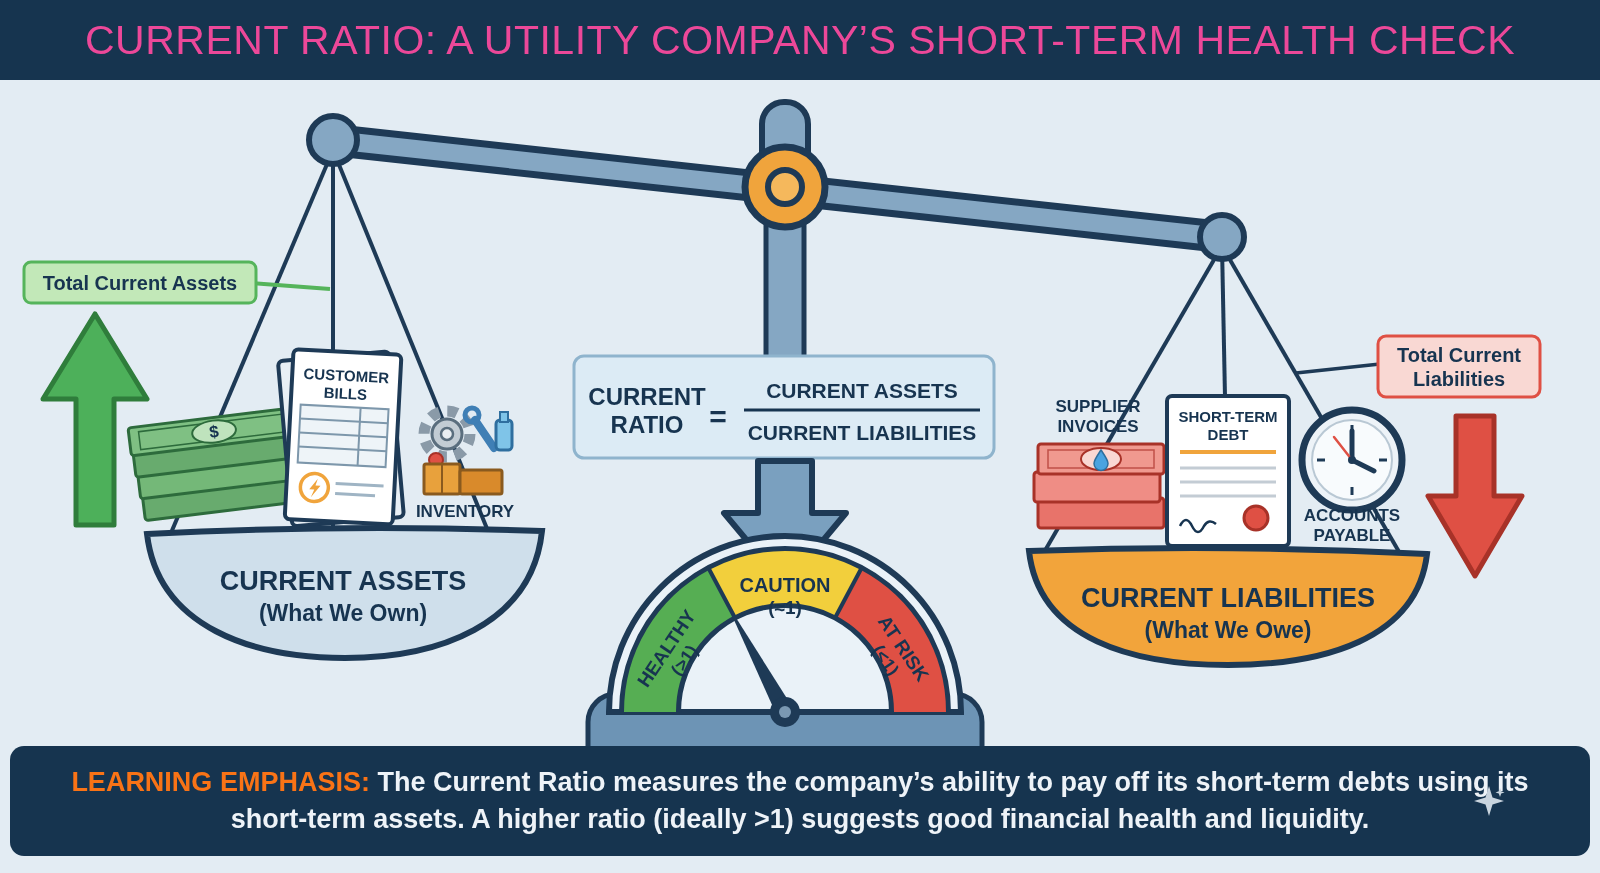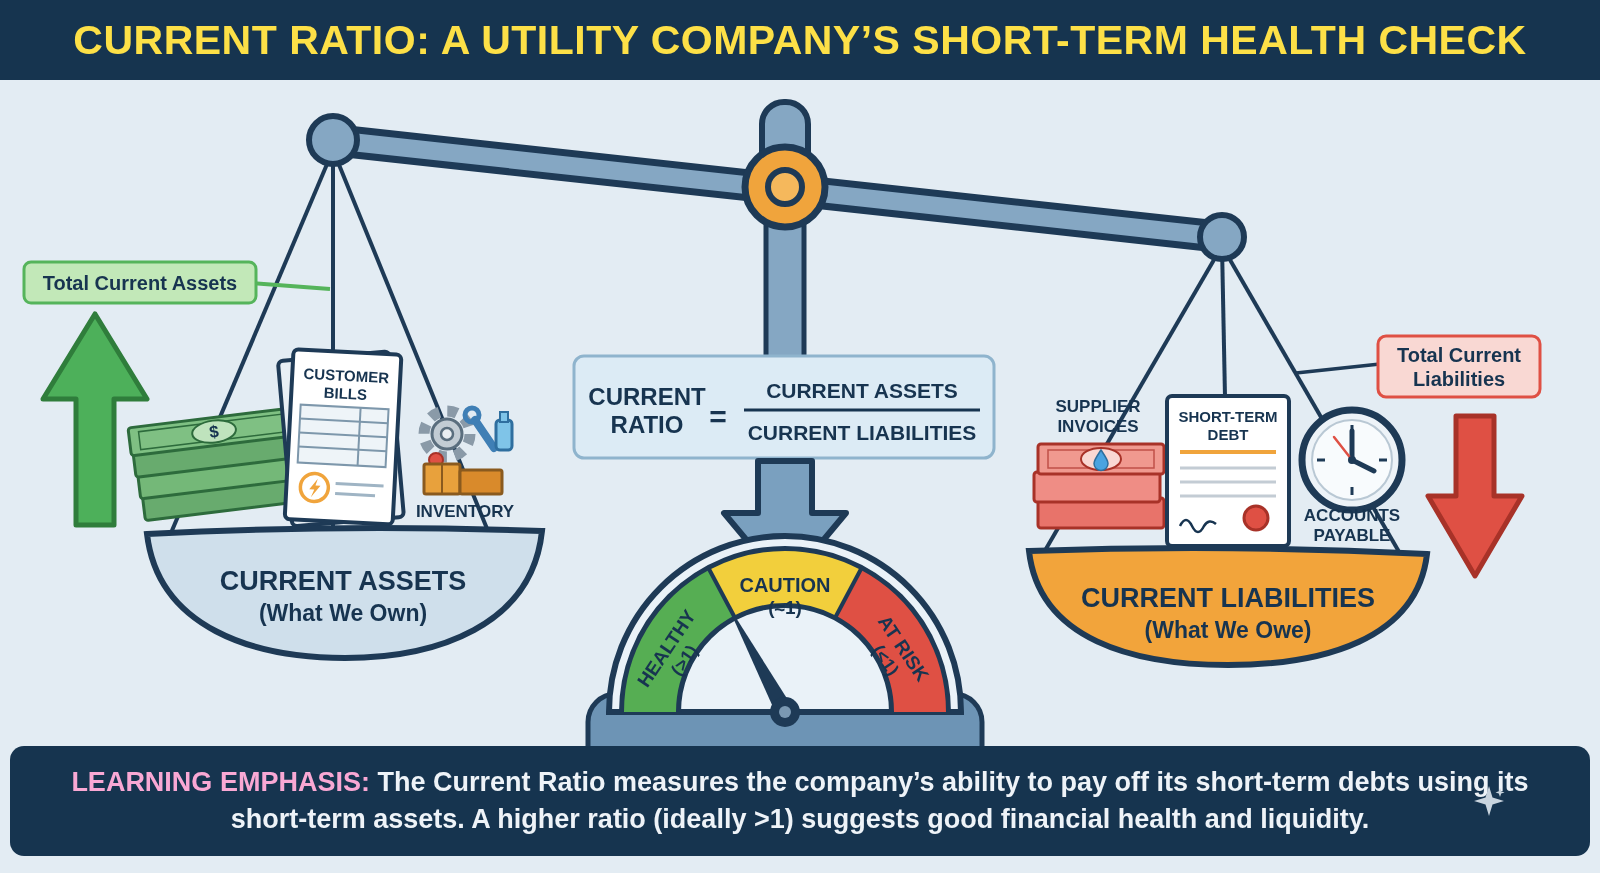--- a/index.html
+++ b/index.html
@@ -1,27 +1,27 @@
 <!DOCTYPE html>
 <html><head>
 <meta charset="utf-8">
 <style>
   *{box-sizing:border-box;margin:0;padding:0}
   html,body{background:#cdd7e0}
   .stage{position:relative;width:1600px;height:873px;background:#e3ecf3;overflow:hidden;
          font-family:"Liberation Sans",sans-serif}
   .titlebar{position:absolute;top:0;left:0;width:100%;height:80px;background:#16344f;
             display:flex;align-items:center;justify-content:center;z-index:3}
-  .titlebar h1{color:#fde047;font-size:41px;font-weight:bold;letter-spacing:.5px;white-space:nowrap}
+  .titlebar h1{color:#ec4899;font-size:41px;font-weight:normal;letter-spacing:.5px;white-space:nowrap}
   .scene{position:absolute;top:0;left:0;width:1600px;height:873px;z-index:1}
   .scene text{font-family:"Liberation Sans",sans-serif;font-weight:bold;fill:#173450}
   .footer{position:absolute;left:10px;right:10px;top:746px;height:110px;background:#16344f;
           border-radius:14px;z-index:3;display:flex;align-items:center;justify-content:center}
   .footer p{width:1470px;text-align:center;font-size:27px;line-height:37px;color:#eef3f8;font-weight:bold}
-  .footer .em{color:#f9a8d4;font-weight:bold}
+  .footer .em{color:#f97316;font-weight:bold}
   .sparkle{position:absolute;right:82px;top:36px}
 </style>
 </head>
 <body>
 
 <div class="stage">
 
   <header class="titlebar">
     <h1>CURRENT RATIO: A UTILITY COMPANY’S SHORT-TERM HEALTH CHECK</h1>
   </header>

